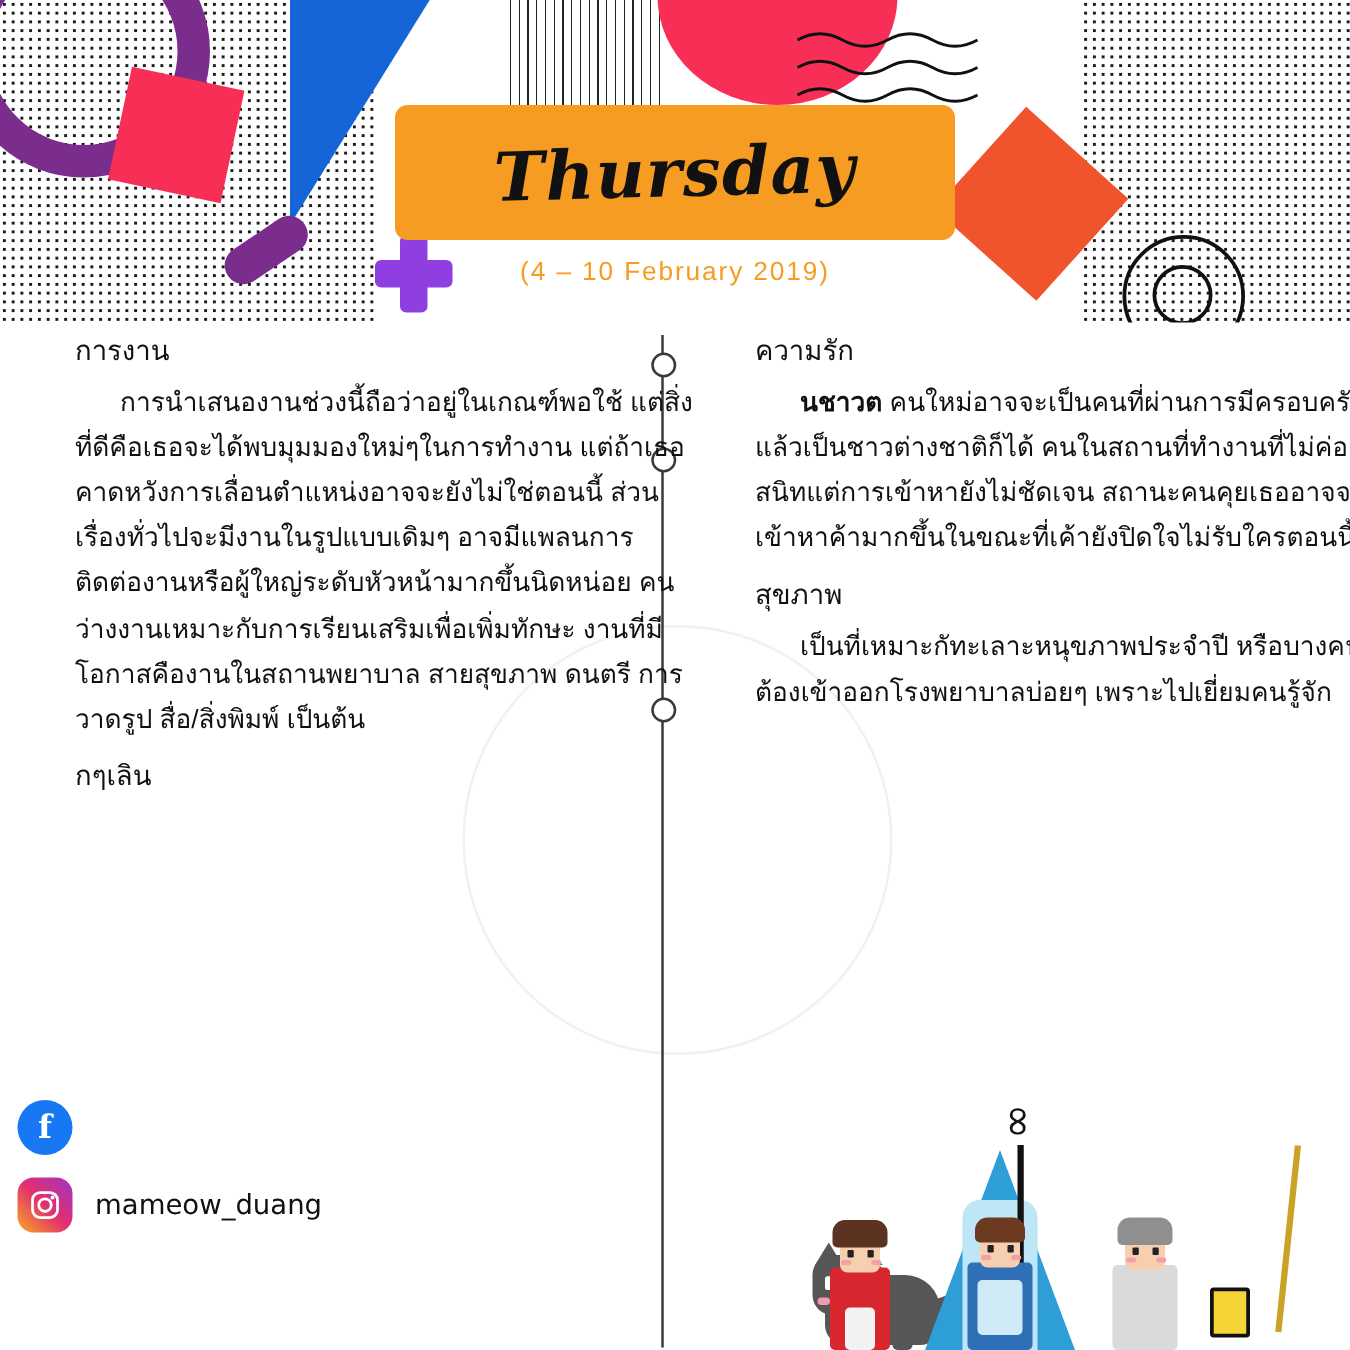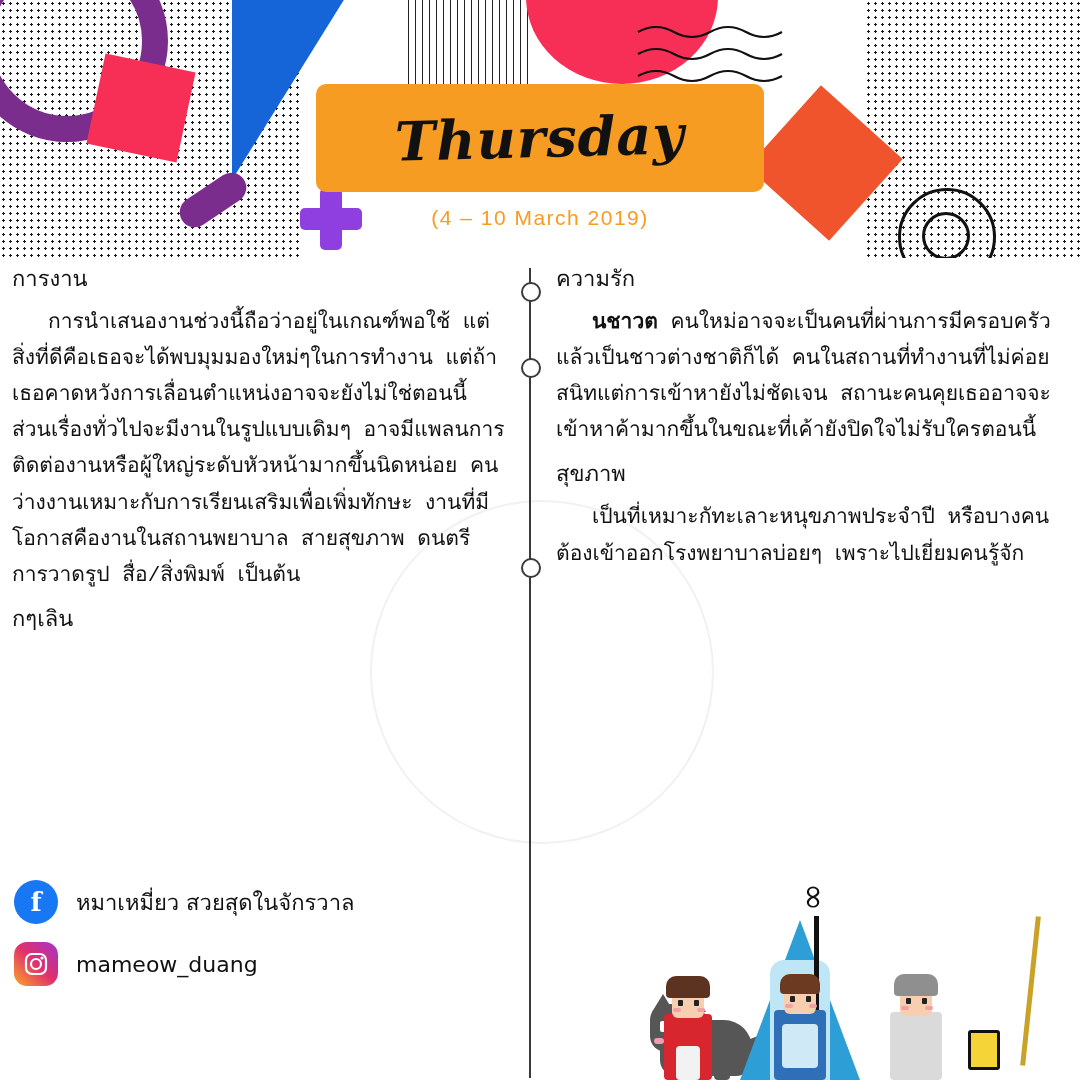--- a/index.html
+++ b/index.html
@@ -201,21 +201,22 @@
     border: 2px solid #3a3a3a;
   }
   .dnode.n1 { top: 24px; }
   .dnode.n2 { top: 100px; }
   .dnode.n3 { top: 300px; }
 
   .col {
     position: absolute;
     top: 0;
     width: 500px;
-    font-family: Liberation Mono, monospace;
+    font-family: Liberation Sans, sans-serif;
+    margin-left: 48px;
   }
   .col.left  { left: 12px; }
   .col.right { left: 556px; }
 
   .sec-head {
     font-size: 22px;
     color: #111;
     margin: 6px 0 8px 0;
     line-height: 1.5;
   }
@@ -358,21 +359,21 @@
   <div class="black-ring-inner"></div>
   <svg class="squiggles" viewBox="0 0 160 66">
     <path d="M2 10 Q20 0 38 10 T74 10 T110 10 T146 10" stroke="#111" stroke-width="2.2" fill="none"></path>
     <path d="M2 32 Q20 22 38 32 T74 32 T110 32 T146 32" stroke="#111" stroke-width="2.2" fill="none"></path>
     <path d="M2 54 Q20 44 38 54 T74 54 T110 54 T146 54" stroke="#111" stroke-width="2.2" fill="none"></path>
   </svg>
 
   <div class="title-box">
     <div class="title-text">Thursday</div>
   </div>
-  <div class="date-text">(4 – 10 March 2019)</div>
+  <div class="date-text">(4 – 10 February 2019)</div>
 </div>
 
 <div id="watermark">
   <div class="wm-circle"></div>
 </div>
 
 <div id="content">
   <div class="divider"></div>
   <div class="dnode n1"></div>
   <div class="dnode n2"></div>
@@ -393,21 +394,20 @@
     </p>
 
     <div class="sec-head">สุขภาพ</div>
     <p class="para">เป็นที่เหมาะกัทะเลาะหนุขภาพประจำปี หรือบางคนต้องเข้าออกโรงพยาบาลบ่อยๆ เพราะไปเยี่ยมคนรู้จัก</p>
   </div>
 </div>
 
 <div id="footer">
   <div class="social-row r1">
     <div class="s-icon s-fb">f</div>
-    <div class="s-label">หมาเหมี่ยว สวยสุดในจักรวาล</div>
   </div>
   <div class="social-row r2">
     <div class="s-icon s-ig">
       <svg width="26" height="26" viewBox="0 0 26 26">
         <rect x="3" y="3" width="20" height="20" rx="6" fill="none" stroke="#fff" stroke-width="2.2"></rect>
         <circle cx="13" cy="13" r="5" fill="none" stroke="#fff" stroke-width="2.2"></circle>
         <circle cx="19" cy="7" r="1.6" fill="#fff"></circle>
       </svg>
     </div>
     <div class="s-label">mameow_duang</div>

